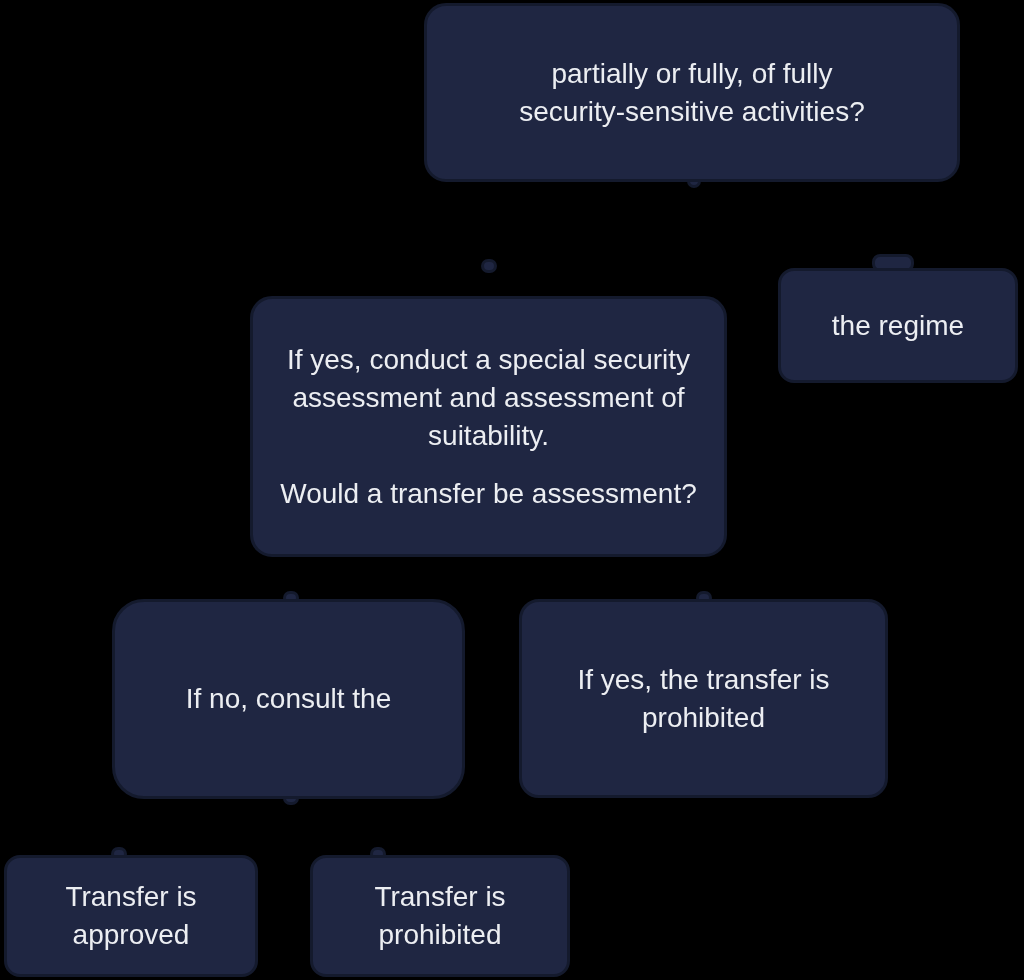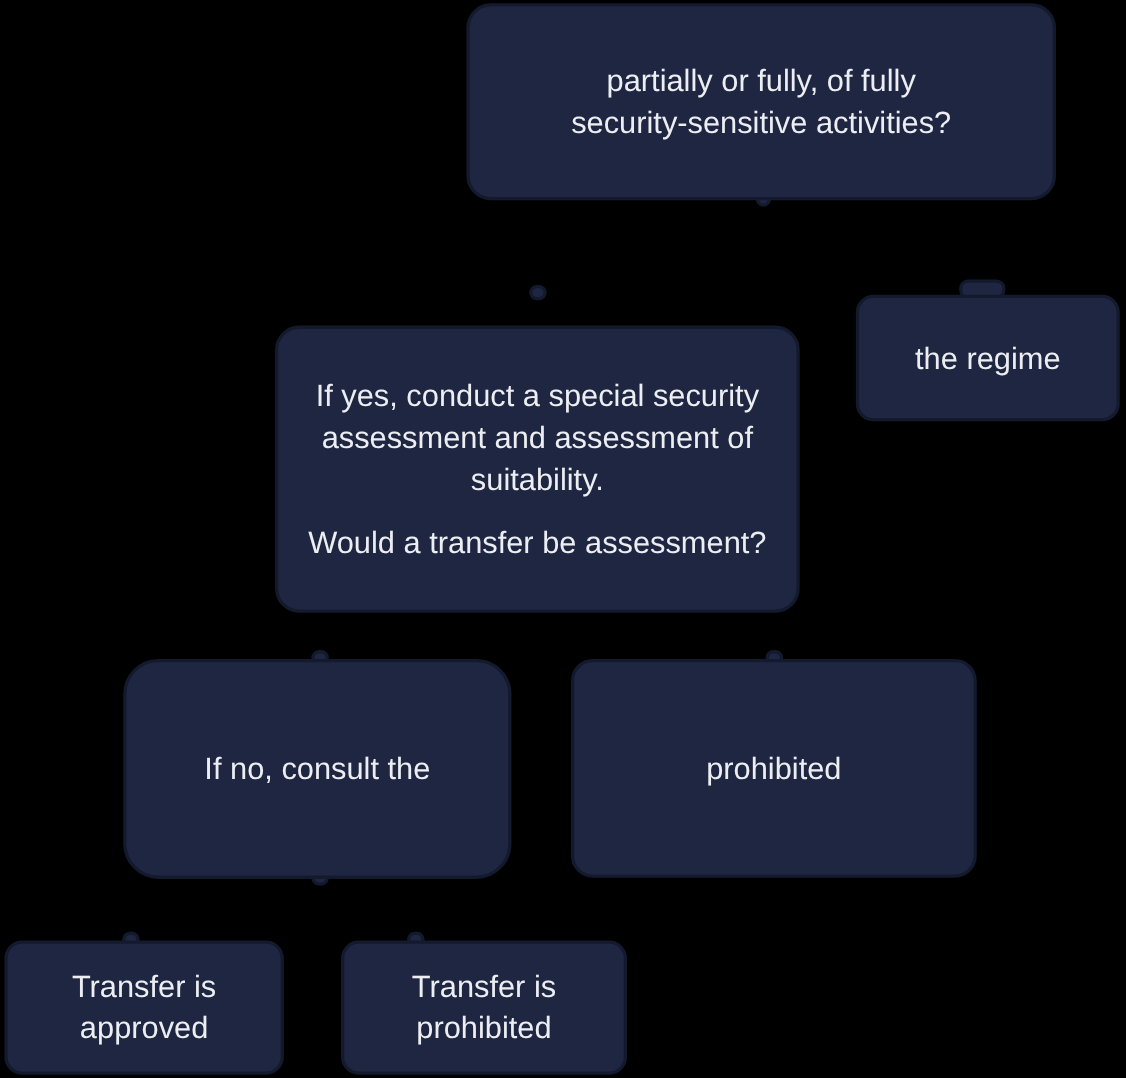--- a/index.html
+++ b/index.html
@@ -107,20 +107,21 @@
   </div>
 
   <div class="node" id="node-consult">
     <p>
       <span class="line">If no, consult the</span>
     </p>
   </div>
 
   <div class="node" id="node-prohib1">
     <p>
+      <span class="line">If yes, the transfer is</span>
       <span class="line">prohibited</span>
     </p>
   </div>
 
   <div class="node" id="node-approved">
     <p>
       <span class="line">Transfer is</span>
       <span class="line">approved</span>
     </p>
   </div>

